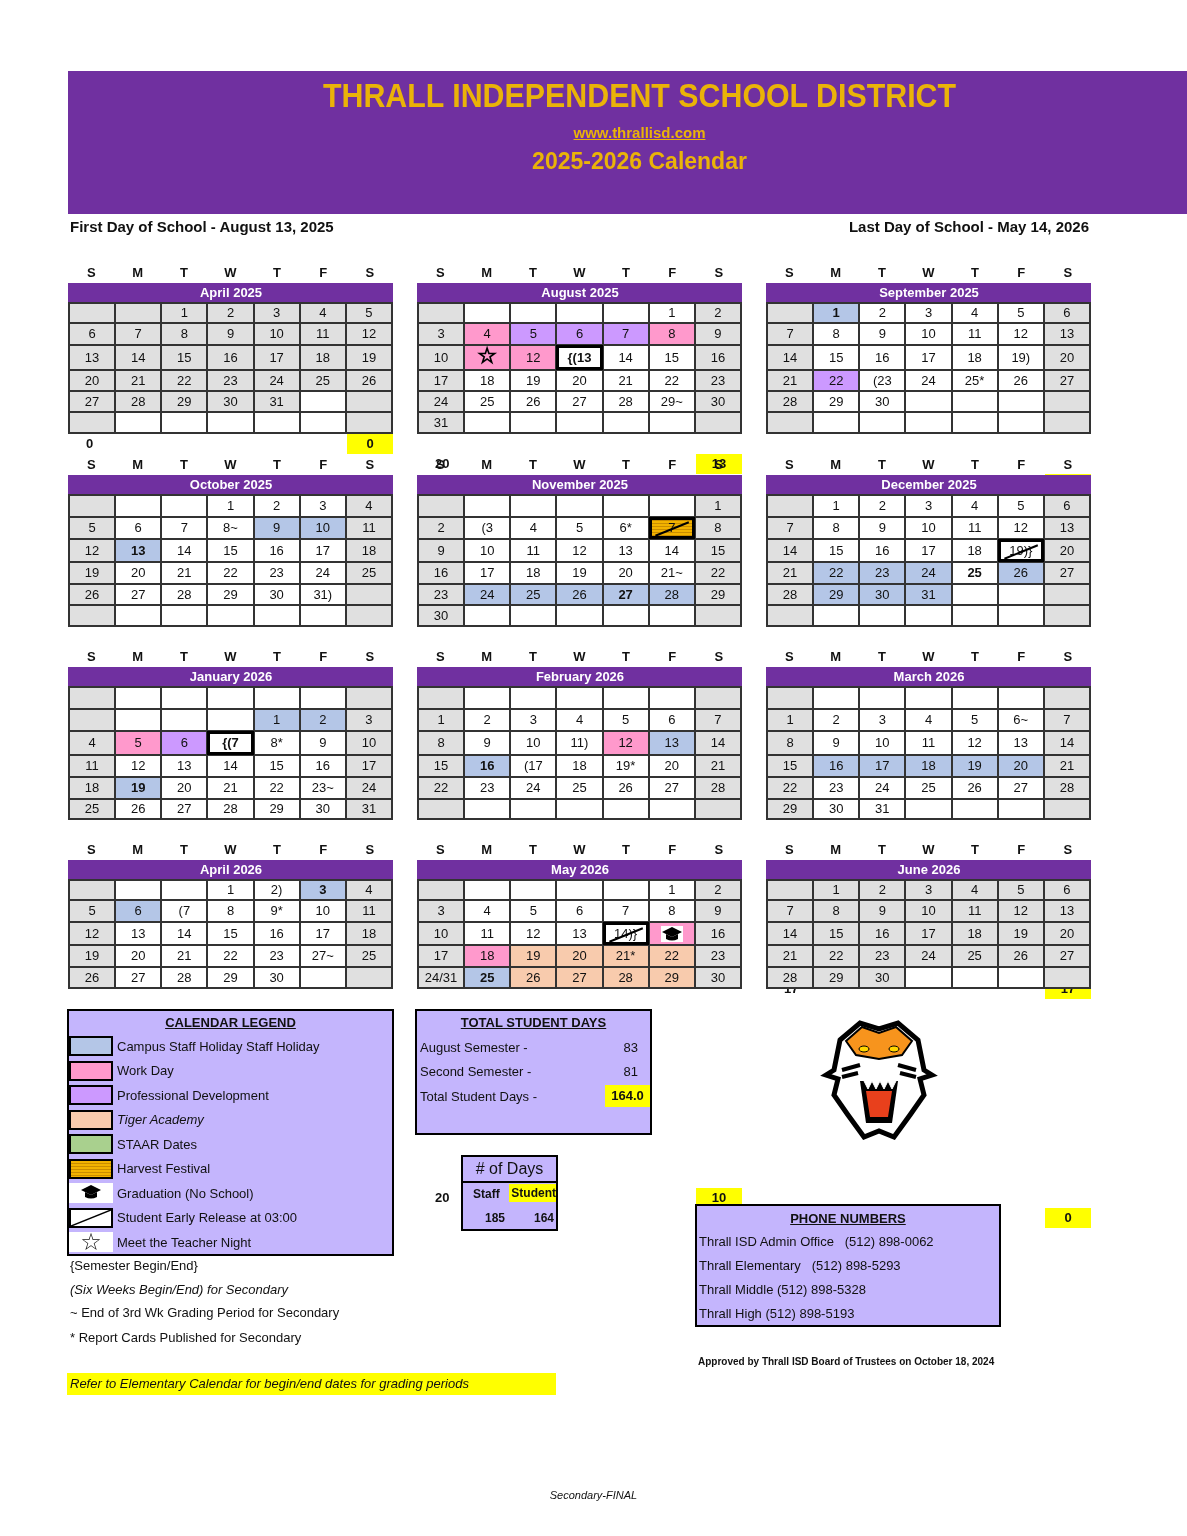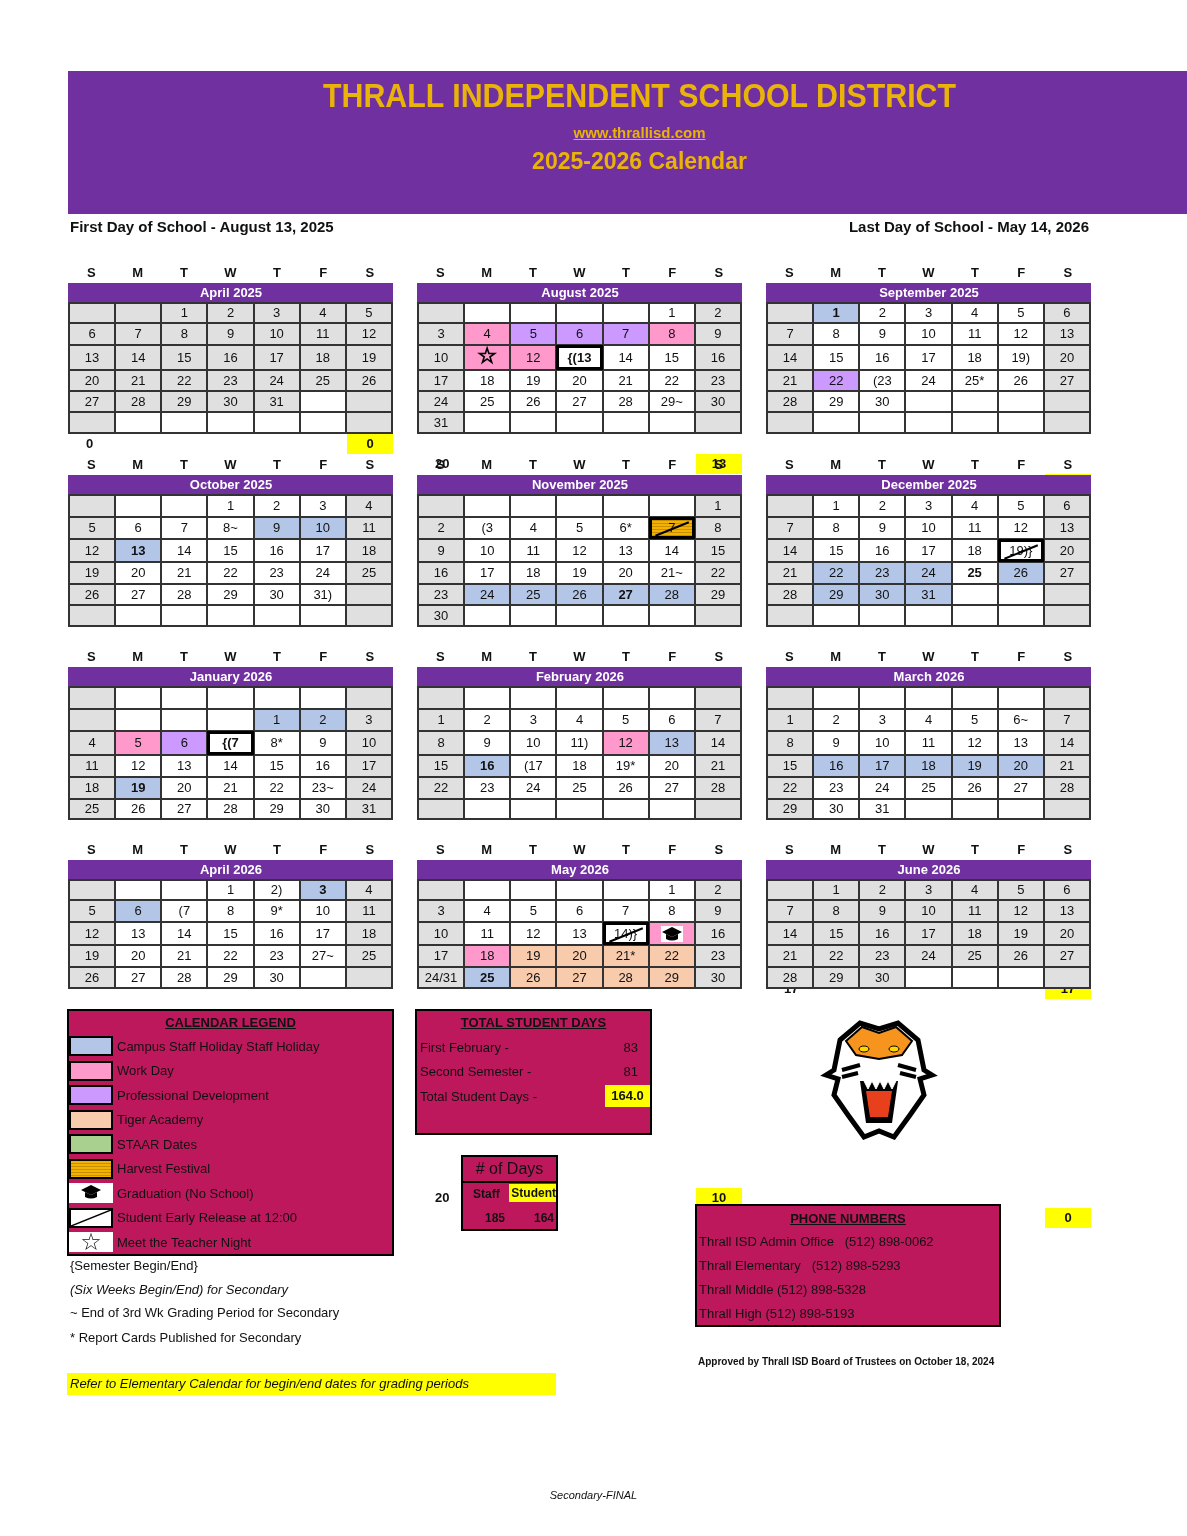--- a/index.html
+++ b/index.html
@@ -24,21 +24,21 @@
   td.tiger{background:#f8cbad !important;}
   td.harvest{background:repeating-linear-gradient(#f2b300 0 2px,#c98d00 2px 3px) !important;outline:3px solid #000;outline-offset:-3px;}
   td.boxed{outline:3px solid #000;outline-offset:-3px;font-weight:bold;font-size:15px;}
   td.bold{font-weight:bold;}
   td.early::after{content:"";position:absolute;left:4px;right:4px;top:50%;height:1.5px;background:#000;transform:rotate(-22deg);}
   td.early{outline:3px solid #000;outline-offset:-3px;}
   .counts{position:relative;height:20px;font-size:13px;font-weight:bold;}
   .counts .staff{position:absolute;left:18px;top:2px;}
   .counts .student{position:absolute;right:0;top:0;width:46px;height:20px;line-height:20px;background:#ffff00;text-align:center;}
   .star{font-size:22px;line-height:18px;color:#fff;-webkit-text-stroke:1px #000;}
-  .box{position:absolute;border:2px solid #000;background:#be185d;}
+  .box{position:absolute;border:2px solid #000;background:#c4b5fd;}
   .legend-row{position:absolute;left:0;height:22px;display:flex;align-items:center;font-size:13px;}
   .swatch{width:44px;height:20px;border:2px solid #000;box-sizing:border-box;margin-right:4px;position:relative;}
   .plain{position:absolute;font-size:13px;}
 </style>
 </head>
 <body>
 
 <div class="banner">
   <div class="t1">THRALL INDEPENDENT SCHOOL DISTRICT</div>
   <div class="t2">www.thrallisd.com</div>
@@ -922,21 +922,21 @@
         <span>Campus Staff Holiday Staff Holiday</span>
       </div>
       <div class="legend-row" style="top: 48.5px;">
         <div class="swatch" style="background:#ff99cc"></div>
         <span>Work Day</span>
       </div>
       <div class="legend-row" style="top: 73px;">
         <div class="swatch" style="background:#cc99ff"></div>
         <span>Professional Development</span>
       </div>
-      <div class="legend-row" style="top: 97.5px;">
+      <div class="legend-row" style="top: 97.5px; font-style: italic;">
         <div class="swatch" style="background:#f8cbad"></div>
         <span>Tiger Academy</span>
       </div>
       <div class="legend-row" style="top: 122px;">
         <div class="swatch" style="background:#a9d08e"></div>
         <span>STAAR Dates</span>
       </div>
       <div class="legend-row" style="top: 146.5px;">
         <div class="swatch" style="background:repeating-linear-gradient(#f2b300 0 2px,#c98d00 2px 3px)"></div>
         <span>Harvest Festival</span>
@@ -947,41 +947,41 @@
             <path d="M16 9 L16 14 Q22 17 28 14 L28 9 L22 12 Z" fill="#000"></path>
           </svg></div>
         <span>Graduation (No School)</span>
       </div>
       <div class="legend-row" style="top: 195.5px;">
         <div class="swatch" style="background:#fff">
           <svg width="40" height="16" viewBox="0 0 40 16" style="position:absolute;left:0;top:0">
             <line x1="0" y1="16" x2="40" y2="0" stroke="#000" stroke-width="1.5"></line>
           </svg>
         </div>
-        <span>Student Early Release at 12:00</span>
+        <span>Student Early Release at 03:00</span>
       </div>
       <div class="legend-row" style="top: 220px;">
         <div class="swatch" style="border:none;background:#fff">
           <span style="font-size:24px;line-height:20px;display:block;text-align:center;">☆</span>
         </div>
         <span>Meet the Teacher Night</span>
       </div>
     </div>
 </div>
 <div id="legend-notes">
     <div class="plain" style="left: 70px; top: 1258px;">{Semester Begin/End}</div>
     <div class="plain" style="left: 70px; top: 1282px; font-style: italic;">(Six Weeks Begin/End) for Secondary</div>
     <div class="plain" style="left: 70px; top: 1305px;">~ End of 3rd Wk Grading Period for Secondary</div>
     <div class="plain" style="left: 70px; top: 1330px;">* Report Cards Published for Secondary</div>
   </div>
 <div style="position:absolute;left:67px;top:1373px;width:489px;height:22px;background:#ffff00;font-size:13px;font-style:italic;line-height:22px;padding-left:3px;box-sizing:border-box;">Refer to Elementary Calendar for begin/end dates for grading periods</div>
 
 <div class="box" style="left:415px;top:1009px;width:233px;height:122px;">
   <div style="position:absolute;left:0;right:0;top:4px;text-align:center;font-size:13px;font-weight:bold;text-decoration:underline;">TOTAL STUDENT DAYS</div>
-  <div class="plain" style="left:3px;top:29px;">First February -</div>
+  <div class="plain" style="left:3px;top:29px;">August Semester -</div>
   <div class="plain" style="right:12px;top:29px;">83</div>
   <div class="plain" style="left:3px;top:53px;">Second Semester -</div>
   <div class="plain" style="right:12px;top:53px;">81</div>
   <div class="plain" style="left:3px;top:78px;">Total Student Days -</div>
   <div class="plain" style="right:0;top:74px;width:45px;height:22px;line-height:22px;background:#ffff00;font-weight:bold;text-align:center;">164.0</div>
 </div>
 
 <div class="box" style="left:461px;top:1155px;width:93px;height:72px;">
   <div style="height:24px;border-bottom:2px solid #000;text-align:center;font-size:16px;line-height:24px;"># of Days</div>
   <div class="plain" style="left:10px;top:30px;font-size:12px;font-weight:bold;">Staff</div>

